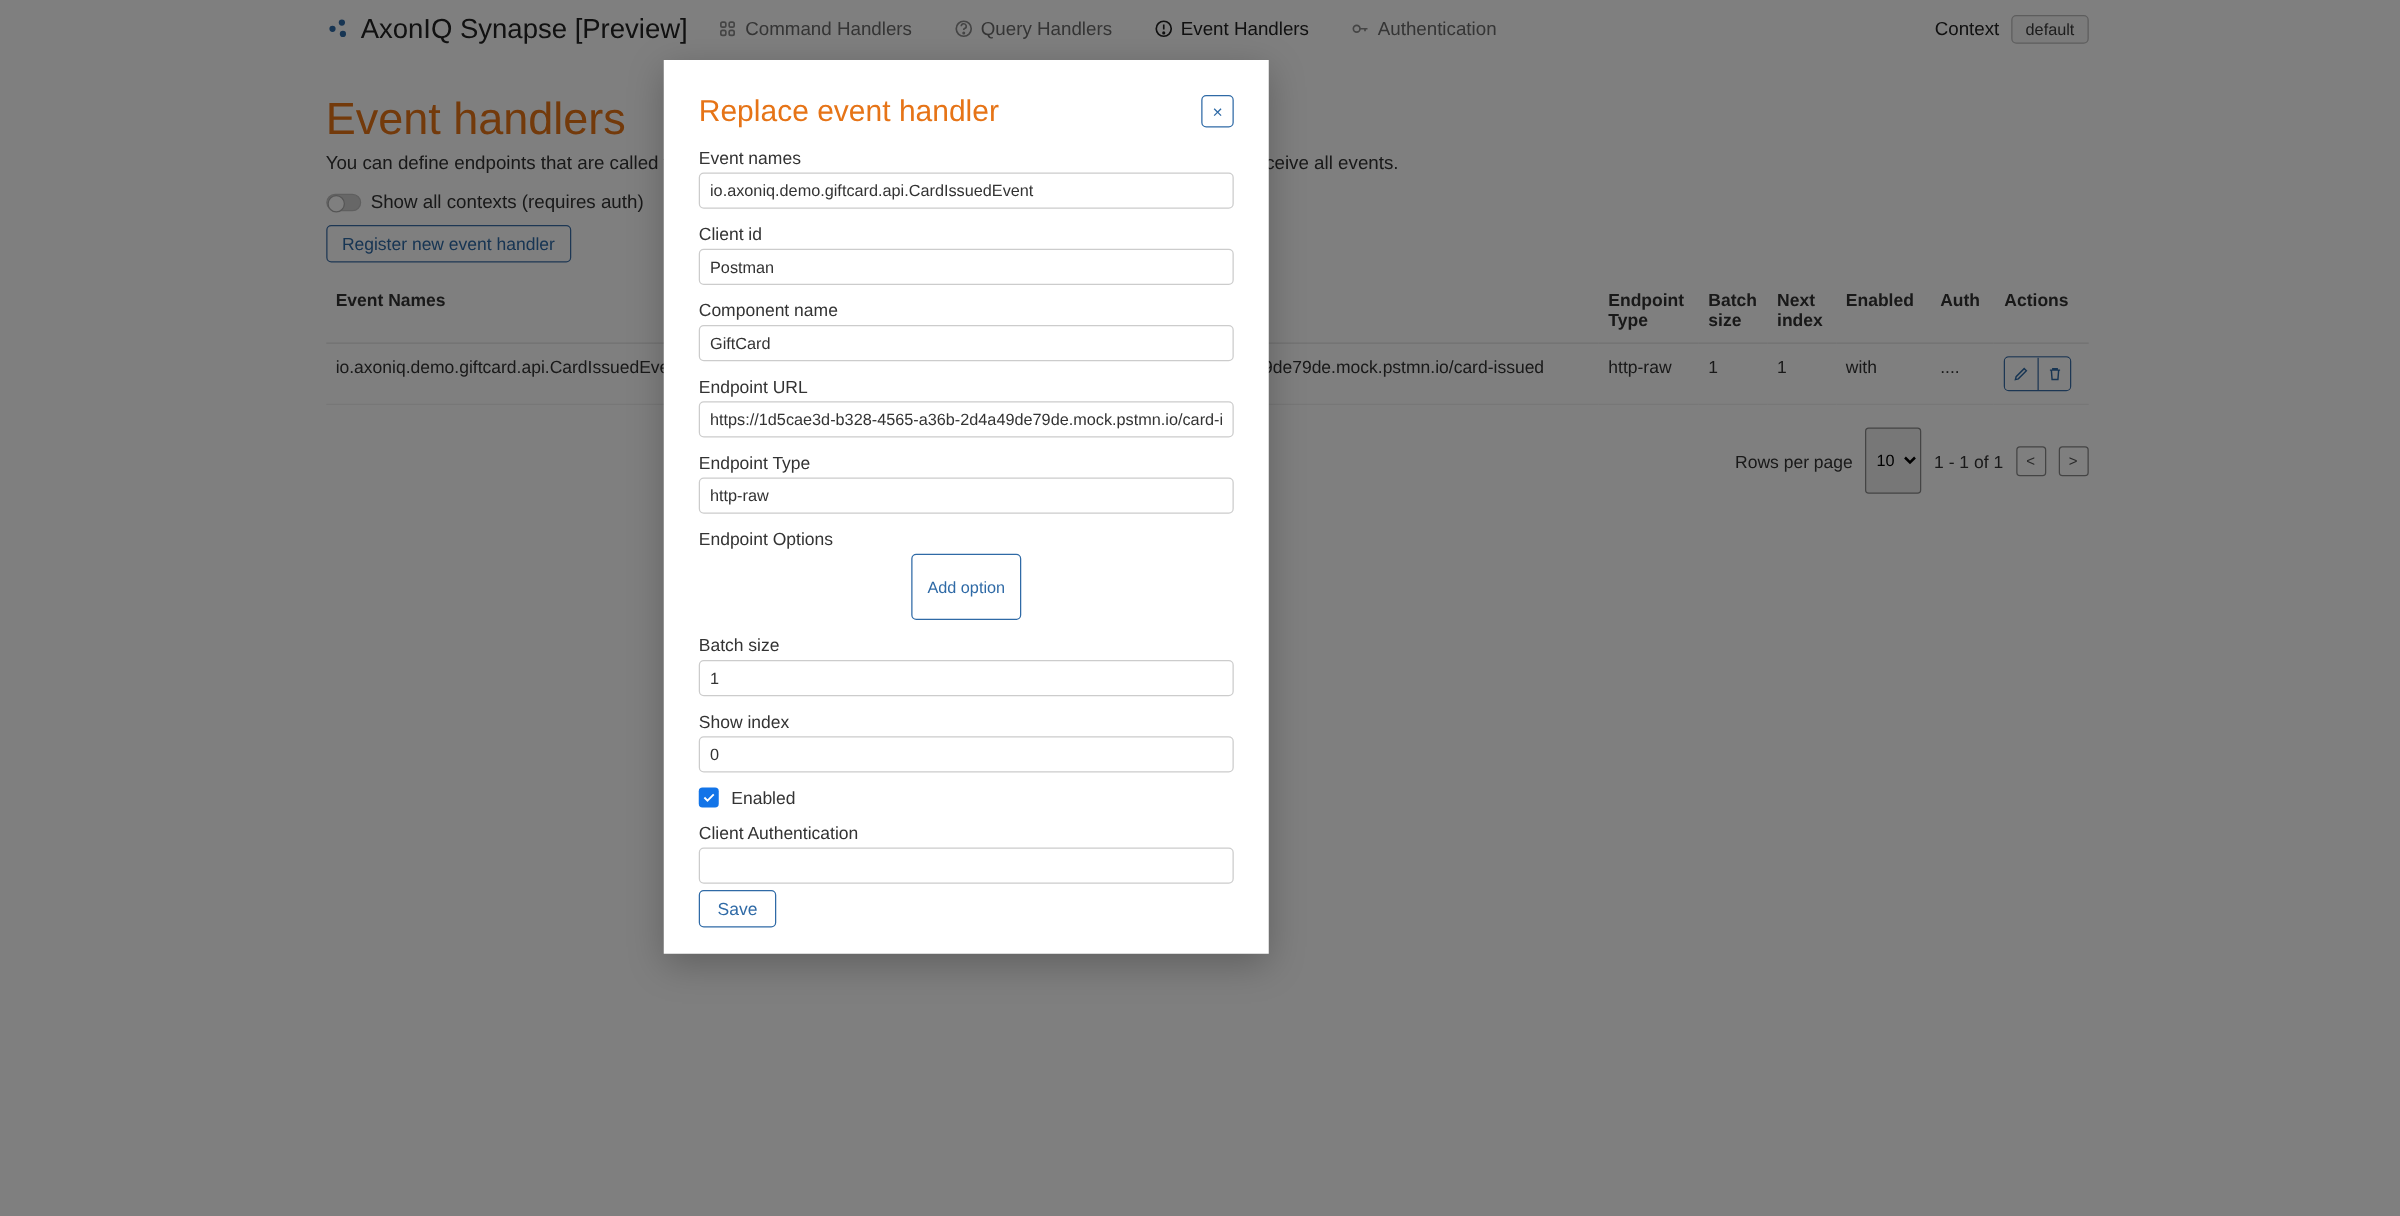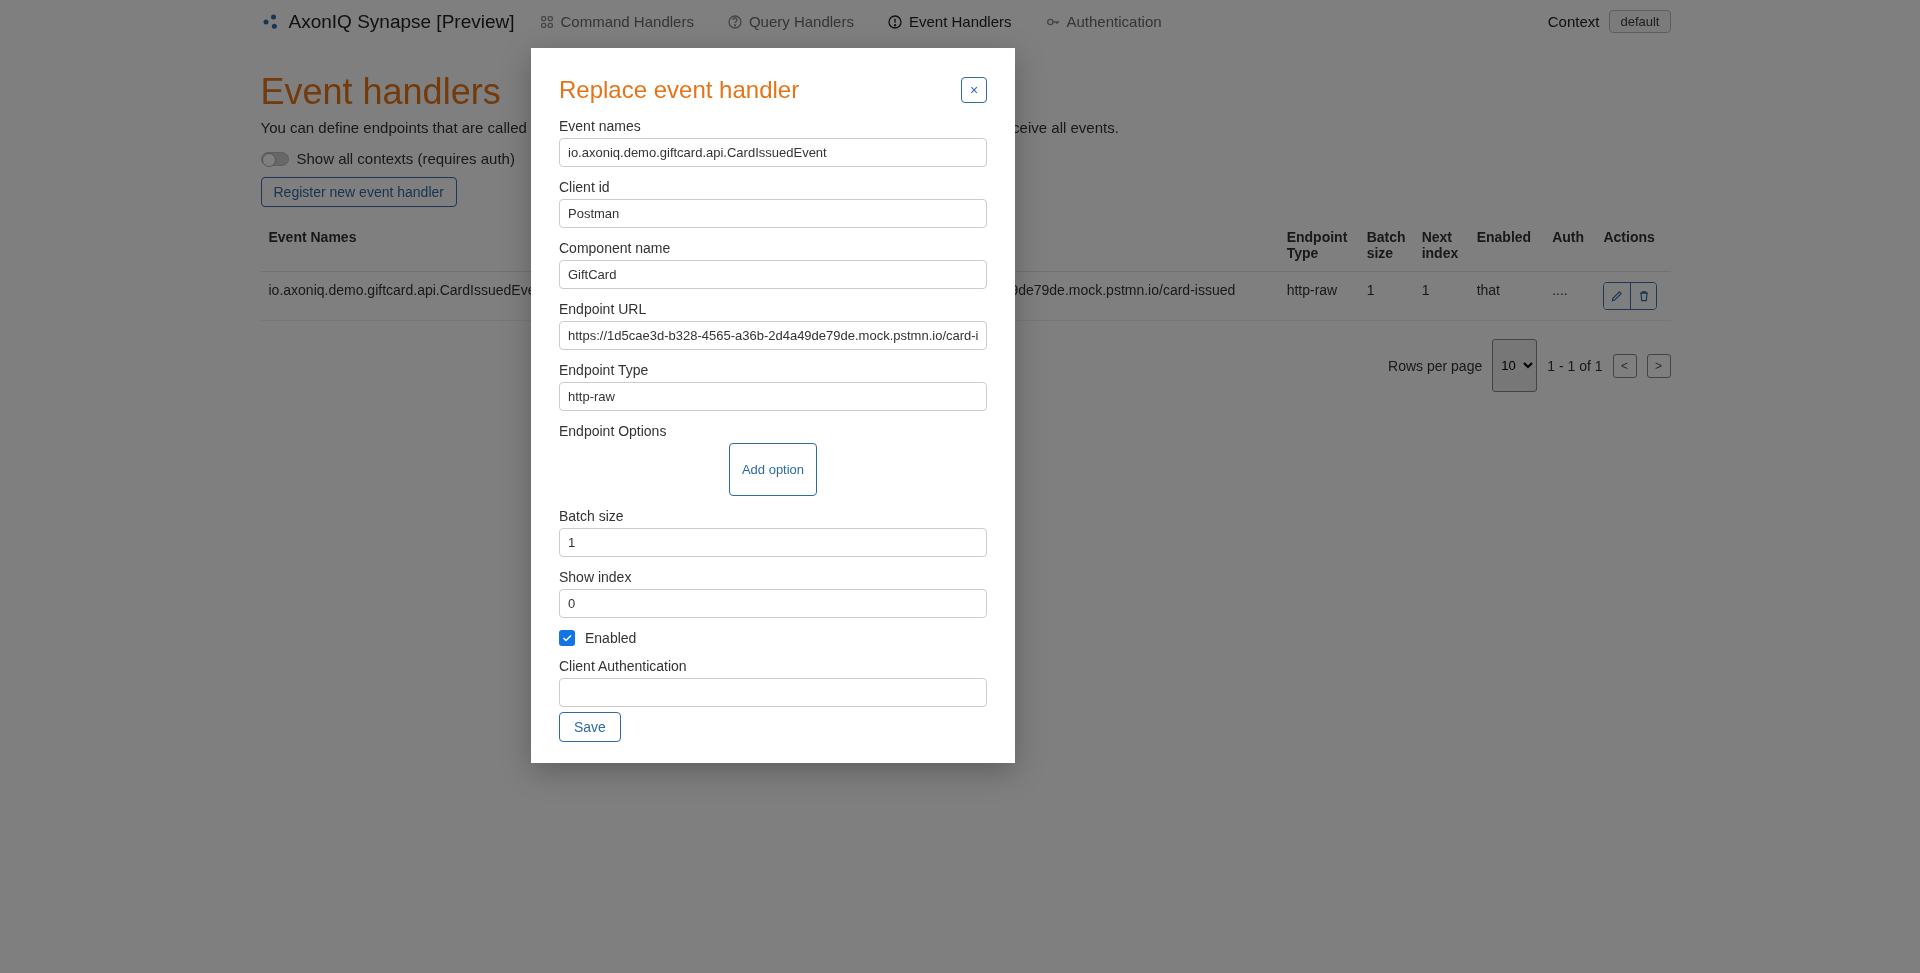--- a/index.html
+++ b/index.html
@@ -31,21 +31,21 @@
     font-size: 15px;
     color: #6a6a6a;
     position: relative;
   }
   .brand {
     display: flex;
     align-items: center;
     gap: 8px;
     color: #222;
     font-weight: 500;
-    font-size: 19px;
+    font-size: 22px;
   }
   .brand-icon {
     width: 20px; height: 20px;
   }
   .navlinks {
     display: flex;
     align-items: center;
     gap: 33px;
     margin-left: 6px;
   }
@@ -169,21 +169,21 @@
     position:absolute;
     left: 531px;
     top: 48px;
     width: 484px;
     background:#fff;
     z-index: 10;
     padding: 28px 28px 28px 28px;
     box-shadow: 0 8px 28px rgba(0,0,0,.25);
   }
   .modal-header {
-    display:flex; justify-content:space-between; align-items:center;
+    display:flex; justify-content:space-between; align-items:flex-start;
     margin-bottom: 14px;
   }
   .modal-title {
     color:#e67417; font-size:24px; font-weight:500;
   }
   .close-btn {
     border:1px solid #2f6aa6; color:#2f6aa6; background:#fff;
     width:26px; height:26px; border-radius:4px;
     display:flex; align-items:center; justify-content:center; cursor:pointer;
     font-size:14px;
@@ -304,21 +304,21 @@
       </thead>
       <tbody>
         <tr>
           <td>io.axoniq.demo.giftcard.api.CardIssuedEvent</td>
           <td>Postman</td>
           <td>GiftCard</td>
           <td>https://1d5cae3d-b328-4565-a36b-2d4a49de79de.mock.pstmn.io/card-issued</td>
           <td>http-raw</td>
           <td>1</td>
           <td>1</td>
-          <td>that</td>
+          <td>with</td>
           <td>....</td>
           <td class="actions-cell">
             <span class="icon-btn-group">
               <span class="icon-btn">
                 <svg width="14" height="14" viewBox="0 0 24 24" fill="none" stroke="#2f6aa6" stroke-width="2">
                     <path d="M4 20l4-1 11-11-3-3L5 16l-1 4z"></path>
                   </svg>
               </span>
               <span class="icon-btn">
                 <svg width="14" height="14" viewBox="0 0 24 24" fill="none" stroke="#2f6aa6" stroke-width="2">

